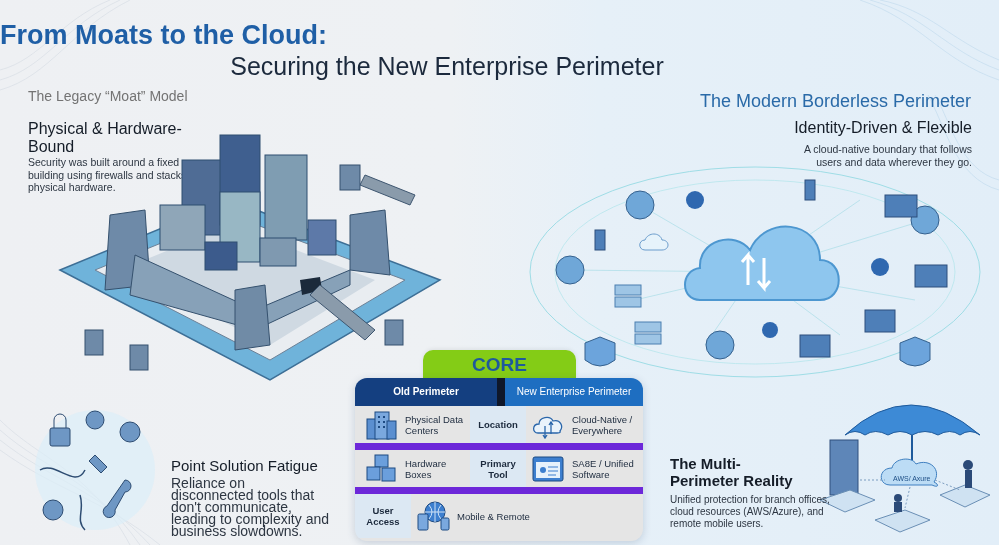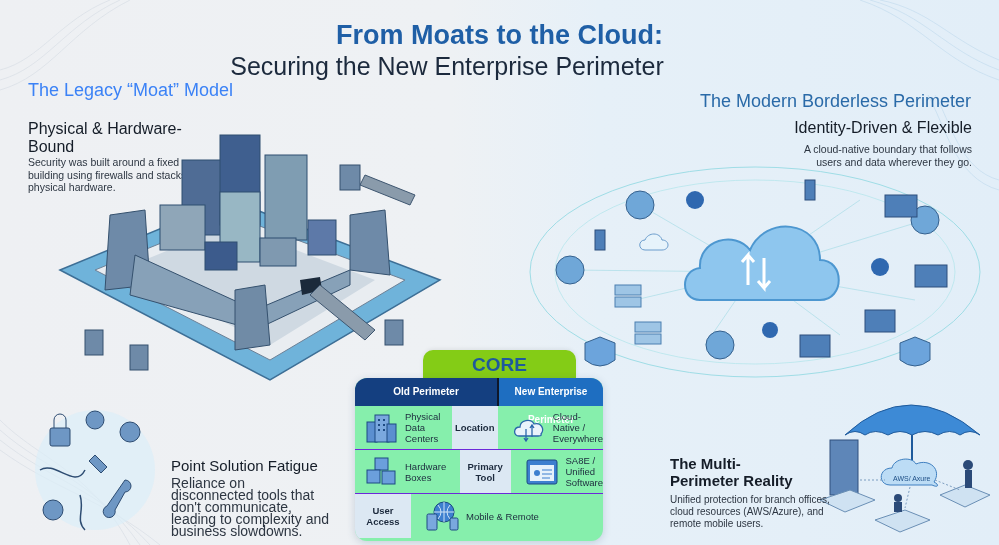--- a/index.html
+++ b/index.html
@@ -1,40 +1,40 @@
 <!DOCTYPE html>
 <html><head>
 <meta charset="utf-8">
 <style>
 *{box-sizing:border-box;margin:0;padding:0}
 html,body{width:999px;height:545px;overflow:hidden}
 body{font-family:"Liberation Sans",sans-serif;position:relative;background:linear-gradient(90deg,#eef0f3 0%,#eef1f4 45%,#e6f0f8 60%,#e2eef8 100%);color:#1a2433}
 .abs{position:absolute}
-.title1{left:0;width:999px;top:20px;text-align:center;font-size:27px;font-weight:bold;color:#1f5fa6}
+.title1{left:0;width:999px;top:20px;text-align:left;font-size:27px;font-weight:bold;color:#1f5fa6}
 .title2{left:0;width:894px;top:52px;text-align:center;font-size:25px;color:#1c2a3d}
-.sec-left{left:28px;top:80px;font-size:18px;color:#3b82f6}
+.sec-left{left:28px;top:88px;font-size:14px;color:#737373}
 .sec-right{right:28px;top:91px;font-size:18px;color:#2a6aa8}
 .h-left{left:28px;top:120px;font-size:16px;font-weight:normal;line-height:18px;color:#151d28;width:170px}
 .p-left{left:28px;top:156px;font-size:10.5px;line-height:12.5px;color:#2d3642;width:170px}
 .h-right{right:27px;top:119px;font-size:16px;font-weight:normal;color:#151d28}
 .p-right{right:27px;top:143px;font-size:10.5px;line-height:12.5px;color:#2d3642;text-align:right;width:170px}
 .h-psf{left:171px;top:457px;font-size:15px;font-weight:normal;color:#151d28}
 .p-psf{left:171px;top:477px;font-size:14px;line-height:12px;color:#2d3642;width:160px}
 .h-mp{left:670px;top:455px;font-size:15px;font-weight:bold;line-height:17px;color:#151d28;width:140px}
 .p-mp{left:670px;top:494px;font-size:10px;line-height:12px;color:#2d3642;width:160px}
 .core-tab{left:423px;top:350px;width:153px;height:30px;background:#84cc16;border-radius:10px 10px 0 0;box-shadow:0 -1px 4px rgba(0,0,0,.08);text-align:center;font-size:19px;font-weight:bold;color:#1f5a9c;line-height:30px}
-.table{left:355px;top:378px;width:248px;height:163px;background:#86efac;border-radius:12px;box-shadow:0 2px 8px rgba(40,70,110,.2);overflow:hidden}
+.table{left:355px;top:378px;width:288px;height:163px;background:#e5e5e5;border-radius:12px;box-shadow:0 2px 8px rgba(40,70,110,.2);overflow:hidden}
 .thead{display:flex;height:28px}
 .th-old{width:142px;background:#143f80;color:#fff;font-size:10px;font-weight:bold;text-align:center;line-height:28px}
-.th-new{flex:1;background:#1e6ec1;color:#fff;font-size:10px;font-weight:bold;text-align:center;line-height:28px;border-left:2px solid #0f172a}
-.trow{display:flex;height:44px;border-bottom:1px solid #6d28d9}
+.th-new{flex:1;background:#1e6ec1;color:#fff;font-size:10px;font-weight:normal;text-align:center;line-height:28px;border-left:8px solid #0f172a}
+.trow{display:flex;height:44px;border-bottom:7px solid #6d28d9}
 .trow:last-child{border-bottom:none}
 .c-old{width:115px;display:flex;align-items:center;padding-left:8px}
 .c-mid{width:56px;background:#dce8f3;display:flex;align-items:center;justify-content:center;text-align:center;font-size:9.5px;font-weight:bold;color:#1c2a3d;line-height:11px}
-.c-new{flex:1;display:flex;align-items:center;padding-left:13px}
+.c-new{flex:1;display:flex;align-items:center;padding-left:4px}
 .ico{width:36px;height:32px;flex:none}
 .ctext{font-size:9.5px;line-height:11px;color:#1c2a3d;margin-left:6px}
 svg{display:block}
 </style>
 </head>
 <body>
 
 <svg class="abs" style="left:0;top:0" width="999" height="545">
   <g fill="none" stroke="#c9d2dc" stroke-width="0.6" opacity="0.7">
     <path d="M0 70 C40 60 60 20 110 0"></path>

